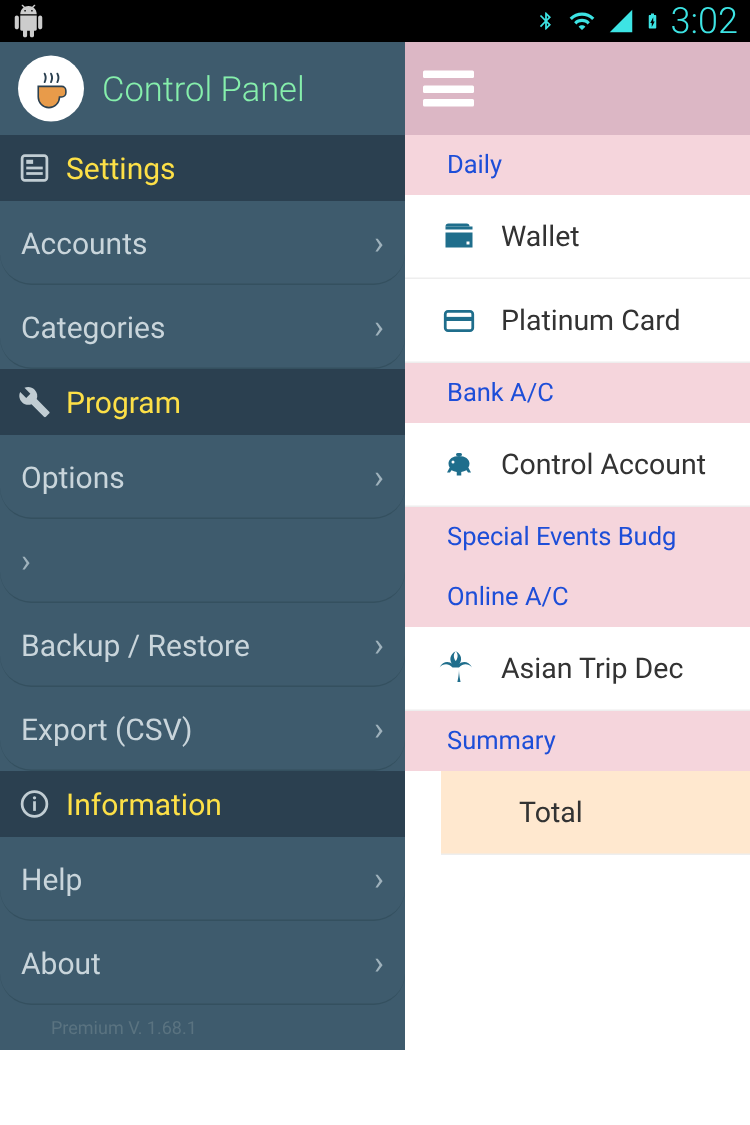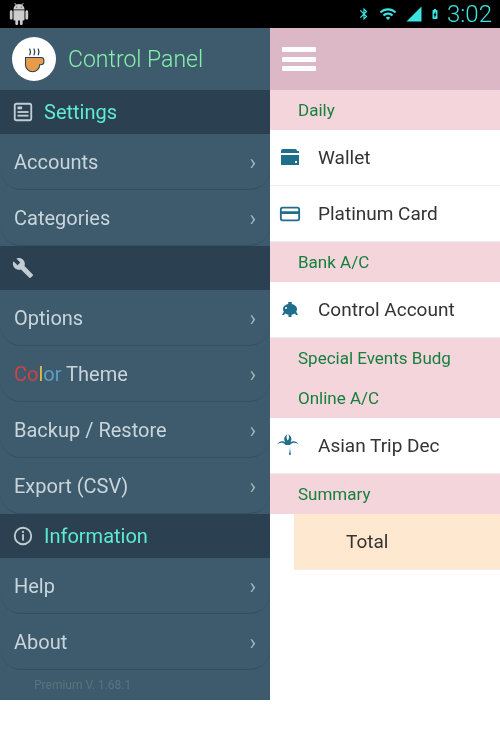--- a/index.html
+++ b/index.html
@@ -13,34 +13,34 @@
 .status-right .time { color: #3de4e4; font-size: 24px; font-weight: 300; }
 
 
 .main { flex: 1; display: flex; }
 
 
 .sidebar { width: 270px; background: #3e5b6d; color: #c9d5db; display: flex; flex-direction: column; }
 .sidebar-header { height: 62px; display: flex; align-items: center; padding: 0 12px; gap: 12px; }
 .logo-circle { width: 44px; height: 44px; border-radius: 50%; background: #fff; display: flex; align-items: center; justify-content: center; }
 .sidebar-header .title { font-size: 23px; font-weight: 300; color: #86efac; }
-.sidebar-section { height: 44px; background: #2b4050; display: flex; align-items: center; padding: 0 12px; gap: 10px; color: #5eead4; font-size: 20px; border-bottom: 1px solid #2b4050; }
+.sidebar-section { height: 44px; background: #2b4050; display: flex; align-items: center; padding: 0 12px; gap: 10px; color: #fde047; font-size: 20px; border-bottom: 1px solid #2b4050; }
 .sidebar-item { height: 56px; display: flex; align-items: center; justify-content: space-between; padding: 1px 14px 0 14px; border-bottom: 1px solid #34505f; font-size: 20px; color: #c9d5db; cursor: pointer; border-radius: 21px; }
 .sidebar-item .chev { color: #9fb2bc; font-size: 22px; }
 .color-theme .c1 { color: #cc4444; }
 .color-theme .c2 { color: #c9d5db; }
 .sidebar-footer { margin-top: auto; padding: 8px 10px; font-size: 12px; color: #5a7380; margin-left: 24px; }
 
 
 .content { flex: 1; background: #fff; display: flex; flex-direction: column; }
 .content-header { height: 62px; background: #dcb7c5; display: flex; align-items: center; padding: 0 12px; }
 .hamburger { width: 34px; height: 24px; display: flex; flex-direction: column; justify-content: space-between; cursor: pointer; }
 .hamburger span { display: block; height: 5px; background: #fff; border-radius: 1px; }
-.cat-header { height: 40px; background: #f5d5dc; color: #15803d; display: flex; align-items: center; padding: 0 0 0 28px; font-size: 17px; }
-.list-item { height: 56px; background: #fff; color: #333; display: flex; align-items: center; padding: 0 4px; gap: 12px; font-size: 19px; border-bottom: 1px solid #eee; }
+.cat-header { height: 40px; background: #f5d5dc; color: #1d4ed8; display: flex; align-items: center; padding: 0 0 0 28px; font-size: 17px; }
+.list-item { height: 56px; background: #fff; color: #333; display: flex; align-items: center; padding: 0 20px; gap: 12px; font-size: 19px; border-bottom: 1px solid #eee; }
 .list-item.total { background: #ffe8cf; color: #333; padding-left: 52px; margin-left: 24px; }
 .icon-box { width: 32px; height: 32px; display: flex; align-items: center; justify-content: center; }
 
 
 .bt-icon, .wifi-icon, .sig-icon, .bat-icon { fill: #3de4e4; }
 .android-icon { fill: #ccc; }
 </style>
 </head>
 <body>
 
@@ -96,27 +96,27 @@
       </div>
       <div class="sidebar-item">
         <span>Categories</span>
         <span class="chev">›</span>
       </div>
 
       <div class="sidebar-section">
         <svg width="22" height="22" viewBox="0 0 24 24" fill="#c1cdd3">
             <path d="M22.7 19l-9.1-9.1c.9-2.3.4-5-1.5-6.9-2-2-5-2.4-7.4-1.3L9 6 6 9 1.6 4.7C.4 7.1.9 10.1 2.9 12.1c1.9 1.9 4.6 2.4 6.9 1.5l9.1 9.1c.4.4 1 .4 1.4 0l2.3-2.3c.5-.4.5-1.1.1-1.4z"></path>
           </svg>
+        <span>Program</span>
       </div>
       <div class="sidebar-item">
         <span>Options</span>
         <span class="chev">›</span>
       </div>
       <div class="sidebar-item color-theme">
-        <span><span class="c1">Co</span><span style="color:#e8b84a">l</span><span style="color:#5aa0c4">or</span><span class="c2"> Theme</span></span>
         <span class="chev">›</span>
       </div>
       <div class="sidebar-item">
         <span>Backup / Restore</span>
         <span class="chev">›</span>
       </div>
       <div class="sidebar-item">
         <span>Export (CSV)</span>
         <span class="chev">›</span>
       </div>

